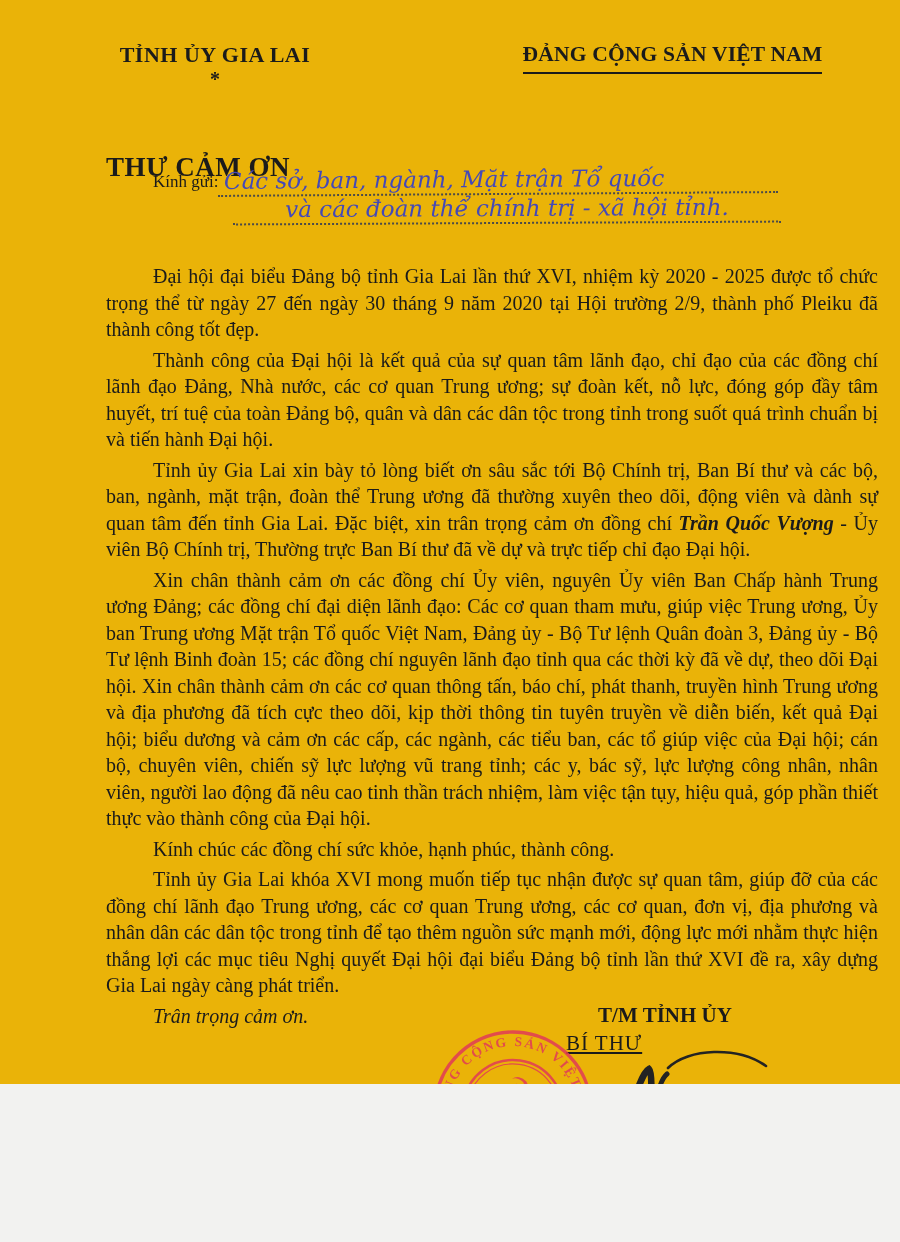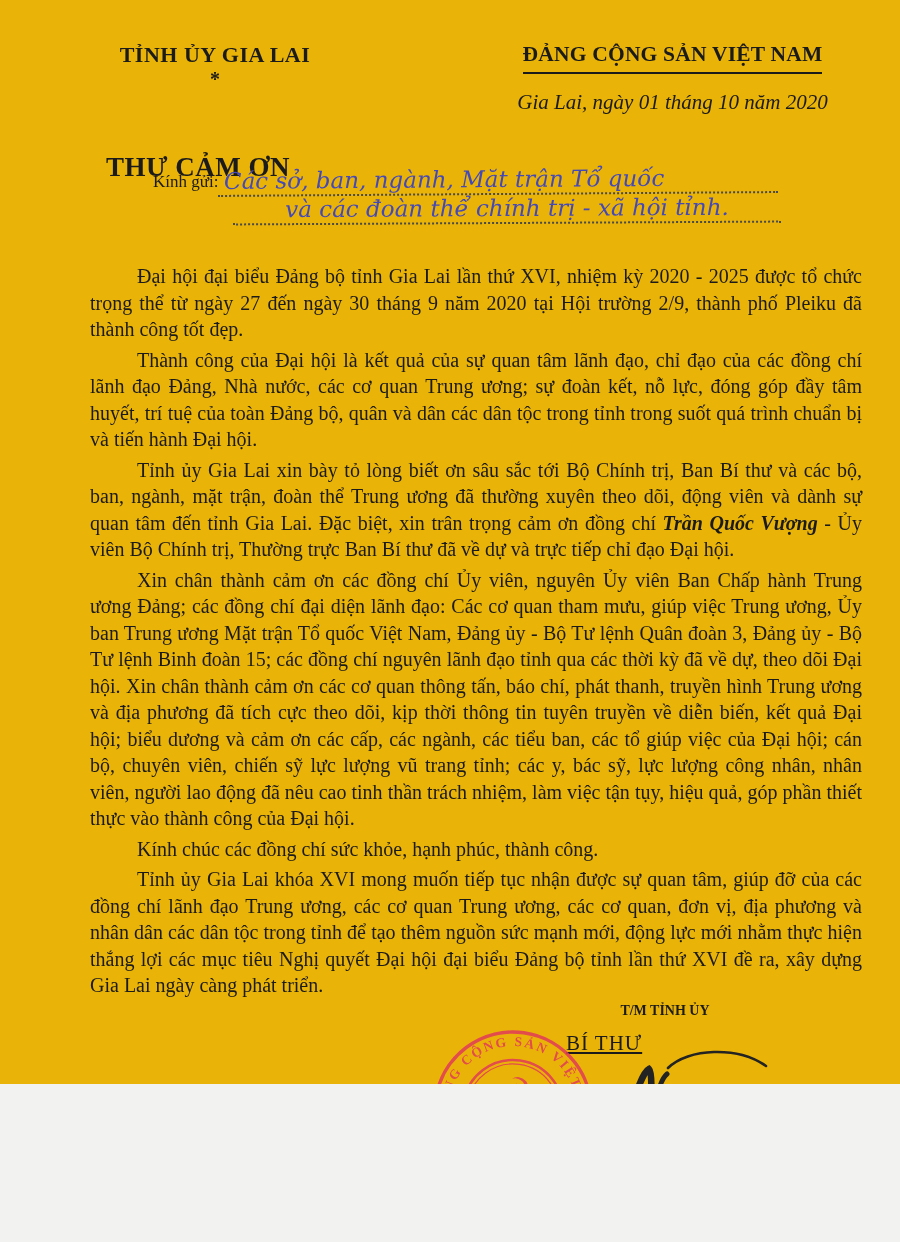--- a/index.html
+++ b/index.html
@@ -43,30 +43,30 @@
   .hw-wrap1{
     flex:1 1 auto;border-bottom:2px dotted #4a4a4a;
     padding:0 2px 1px 6px;transform:rotate(-.4deg);
   }
   .sal-row2{
     margin-left:80px;width:548px;border-bottom:2px dotted #4a4a4a;
     text-align:center;padding-bottom:1px;transform:rotate(-.3deg);
   }
   
   .letter-body{
-    position:absolute;left:90px;top:263px;width:772px;
+    position:absolute;left:106px;top:263px;width:772px;
     font-size:20px;line-height:26.5px;text-align:justify;
   }
   .letter-body p{margin:0 0 4px 0;text-indent:47px;}
   .bold{font-weight:bold;font-style:italic;}
   .closing-thanks{font-style:italic;}
   
   .sign-onbehalf{
     position:absolute;left:545px;top:1003px;width:240px;text-align:center;
-    font-weight:bold;font-size:14px;white-space:nowrap;
+    font-weight:bold;font-size:21px;white-space:nowrap;
   }
   .sign-position{
     position:absolute;left:566px;top:1031px;width:240px;text-align:left;
     font-size:21px;letter-spacing:1px;white-space:nowrap;text-decoration:underline;
   }
   .signer-name{
     position:absolute;left:545px;top:1160px;width:240px;text-align:right;
     font-weight:bold;font-size:21.5px;white-space:nowrap;z-index:4;
   }
   .stamp-svg{position:absolute;left:425px;top:1022px;opacity:.88;z-index:2;}
@@ -79,21 +79,20 @@
 <div class="page">
 
   <div class="header-left">
     <div class="org-name">TỈNH ỦY GIA LAI</div>
     <div class="org-star">*</div>
   </div>
   <div class="header-right">
     <div>
       <span class="party-name">ĐẢNG CỘNG SẢN VIỆT NAM</span>
     </div>
-    <div class="date-line">Gia Lai, ngày 01 tháng 10 năm 2020</div>
   </div>
 
   <h1 class="letter-title">THƯ CẢM ƠN</h1>
 
   <div class="salutation">
     <div class="sal-row1">
       <span class="sal-label">Kính gửi:</span>
       <span class="hw-wrap1">
         <span class="hw">Các sở, ban, ngành, Mặt trận Tổ quốc</span>
       </span>
@@ -103,20 +102,21 @@
     </div>
   </div>
 
   <div class="letter-body">
     <p>Đại hội đại biểu Đảng bộ tỉnh Gia Lai lần thứ XVI, nhiệm kỳ 2020 - 2025 được tổ chức trọng thể từ ngày 27 đến ngày 30 tháng 9 năm 2020 tại Hội trường 2/9, thành phố Pleiku đã thành công tốt đẹp.</p>
     <p>Thành công của Đại hội là kết quả của sự quan tâm lãnh đạo, chỉ đạo của các đồng chí lãnh đạo Đảng, Nhà nước, các cơ quan Trung ương; sự đoàn kết, nỗ lực, đóng góp đầy tâm huyết, trí tuệ của toàn Đảng bộ, quân và dân các dân tộc trong tỉnh trong suốt quá trình chuẩn bị và tiến hành Đại hội.</p>
     <p><span>Tỉnh ủy Gia Lai xin bày tỏ lòng biết ơn sâu sắc tới Bộ Chính trị, Ban Bí thư và các bộ, ban, ngành, mặt trận, đoàn thể Trung ương đã thường xuyên theo dõi, động viên và dành sự quan tâm đến tỉnh Gia Lai. Đặc biệt, xin trân trọng cảm ơn đồng chí </span><span class="bold">Trần Quốc Vượng</span><span> - Ủy viên Bộ Chính trị, Thường trực Ban Bí thư đã về dự và trực tiếp chỉ đạo Đại hội.</span></p>
     <p>Xin chân thành cảm ơn các đồng chí Ủy viên, nguyên Ủy viên Ban Chấp hành Trung ương Đảng; các đồng chí đại diện lãnh đạo: Các cơ quan tham mưu, giúp việc Trung ương, Ủy ban Trung ương Mặt trận Tổ quốc Việt Nam, Đảng ủy - Bộ Tư lệnh Quân đoàn 3, Đảng ủy - Bộ Tư lệnh Binh đoàn 15; các đồng chí nguyên lãnh đạo tỉnh qua các thời kỳ đã về dự, theo dõi Đại hội. Xin chân thành cảm ơn các cơ quan thông tấn, báo chí, phát thanh, truyền hình Trung ương và địa phương đã tích cực theo dõi, kịp thời thông tin tuyên truyền về diễn biến, kết quả Đại hội; biểu dương và cảm ơn các cấp, các ngành, các tiểu ban, các tổ giúp việc của Đại hội; cán bộ, chuyên viên, chiến sỹ lực lượng vũ trang tỉnh; các y, bác sỹ, lực lượng công nhân, nhân viên, người lao động đã nêu cao tinh thần trách nhiệm, làm việc tận tụy, hiệu quả, góp phần thiết thực vào thành công của Đại hội.</p>
     <p>Kính chúc các đồng chí sức khỏe, hạnh phúc, thành công.</p>
     <p>Tỉnh ủy Gia Lai khóa XVI mong muốn tiếp tục nhận được sự quan tâm, giúp đỡ của các đồng chí lãnh đạo Trung ương, các cơ quan Trung ương, các cơ quan, đơn vị, địa phương và nhân dân các dân tộc trong tỉnh để tạo thêm nguồn sức mạnh mới, động lực mới nhằm thực hiện thắng lợi các mục tiêu Nghị quyết Đại hội đại biểu Đảng bộ tỉnh lần thứ XVI đề ra, xây dựng Gia Lai ngày càng phát triển.</p>
+    <p class="closing-thanks">Trân trọng cảm ơn.</p>
   </div>
 
   <div class="sign-onbehalf">T/M TỈNH ỦY</div>
   <div class="sign-position">BÍ THƯ</div>
 
   <svg class="stamp-svg" width="176" height="176" viewBox="0 0 176 176">
     <g transform="rotate(8 88 88)" fill="none" stroke="#e23e55">
       <circle cx="88" cy="88" r="78" stroke-width="3.5"></circle>
       <circle cx="88" cy="88" r="50" stroke-width="2.5"></circle>
       <circle cx="88" cy="88" r="46" stroke-width="1.2"></circle>

